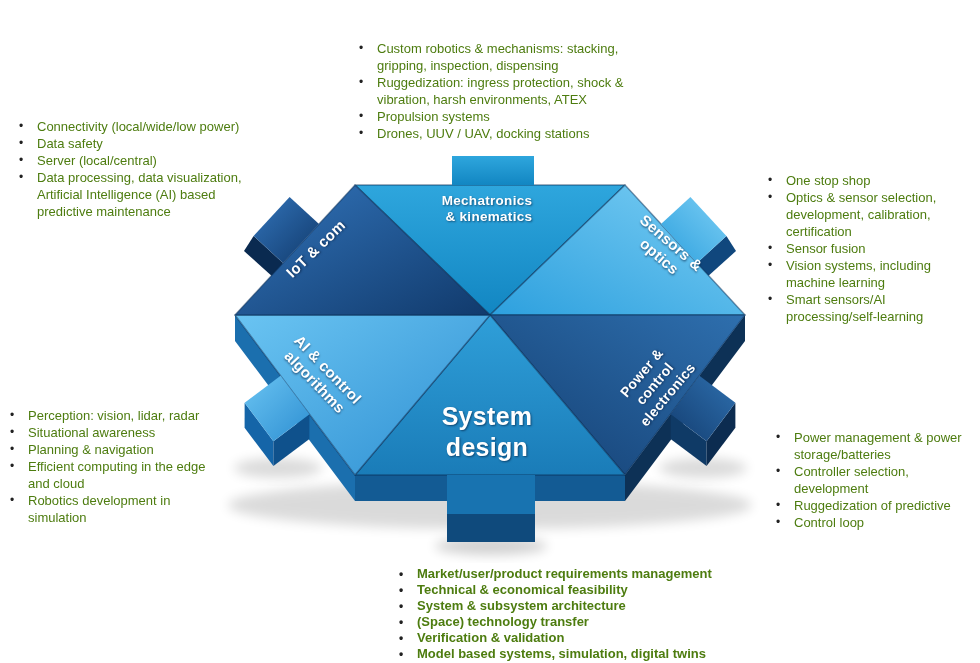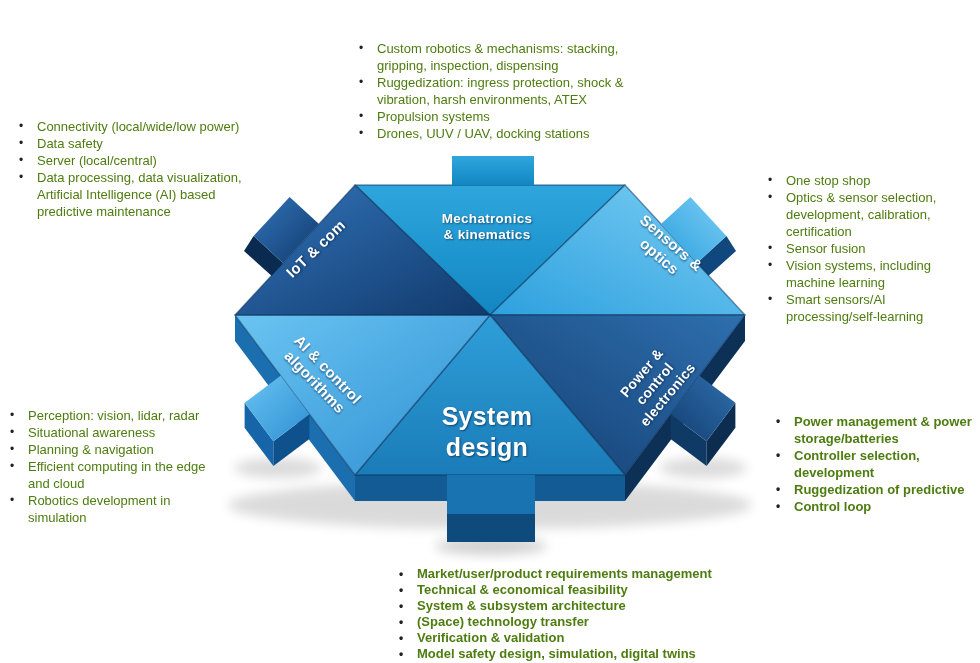--- a/index.html
+++ b/index.html
@@ -31,36 +31,36 @@
     position: absolute;
     left: 7px;
     top: 0;
     font-size: 12px;
     color: #212121;
   }
   .callout-mechatronics { left: 352px; top: 40px;  width: 300px; }
   .callout-iot          { left: 12px;  top: 118px; width: 236px; }
   .callout-sensors      { left: 761px; top: 172px; width: 196px; }
   .callout-ai           { left: 3px;   top: 407px; width: 226px; }
-  .callout-power        { left: 769px; top: 413px; width: 206px; font-weight: bold; }
+  .callout-power        { left: 769px; top: 429px; width: 206px; }
   .callout-system       { left: 392px; top: 566px; width: 430px; line-height: 16px; font-weight: bold; }
 
   
   .seg-label {
     position: absolute;
     transform: translate(-50%, -50%);
     color: #ffffff;
     font-weight: bold;
     text-align: center;
     white-space: pre-line;
     letter-spacing: 0.3px;
     text-shadow: 1px 1px 2px rgba(0,20,50,0.55);
     line-height: 1.22;
   }
-  .seg-label-mechatronics { left: 487px; top: 227px; font-size: 13.5px; }
+  .seg-label-mechatronics { left: 487px; top: 209px; font-size: 13.5px; text-align: right; }
   .seg-label-sensors      { left: 665px; top: 250px; font-size: 15px; transform: translate(-50%,-50%) rotate(41deg); }
   .seg-label-power        { left: 655px; top: 384px; font-size: 14px; transform: translate(-50%,-50%) rotate(-50deg); }
   .seg-label-system       { left: 487px; top: 432px; font-size: 25px; line-height: 1.25; }
   .seg-label-ai           { left: 321px; top: 376px; font-size: 15px; transform: translate(-50%,-50%) rotate(46deg); }
   .seg-label-iot          { left: 316px; top: 249px; font-size: 15px; transform: translate(-50%,-50%) rotate(-44deg); }
 </style>
 </head>
 <body>
 
 <div class="canvas">
@@ -195,17 +195,17 @@
         <li>Control loop</li>
       </ul>
   </div>
   <div class="callout callout-system">
     <ul>
         <li>Market/user/product requirements management</li>
         <li>Technical &amp; economical feasibility</li>
         <li>System &amp; subsystem architecture</li>
         <li>(Space) technology transfer</li>
         <li>Verification &amp; validation</li>
-        <li>Model safety design, simulation, digital twins</li>
+        <li>Model based systems, simulation, digital twins</li>
       </ul>
   </div>
 
 </div>
 
 </body></html>

